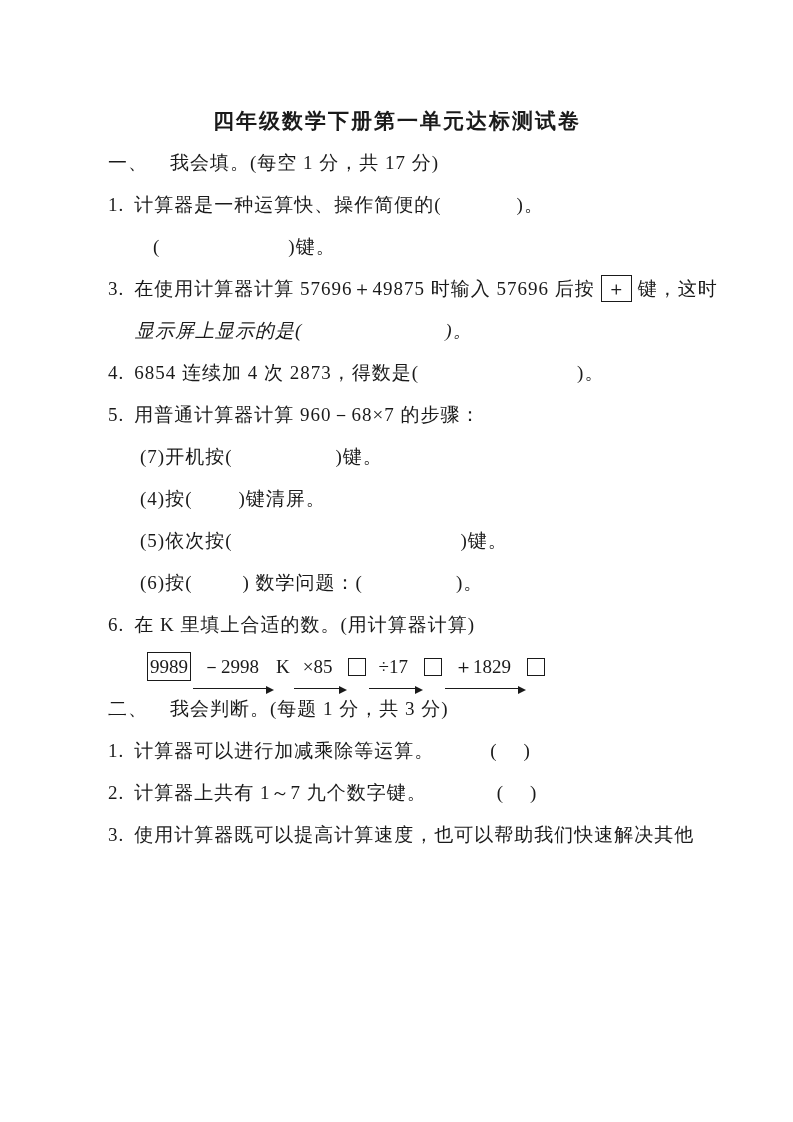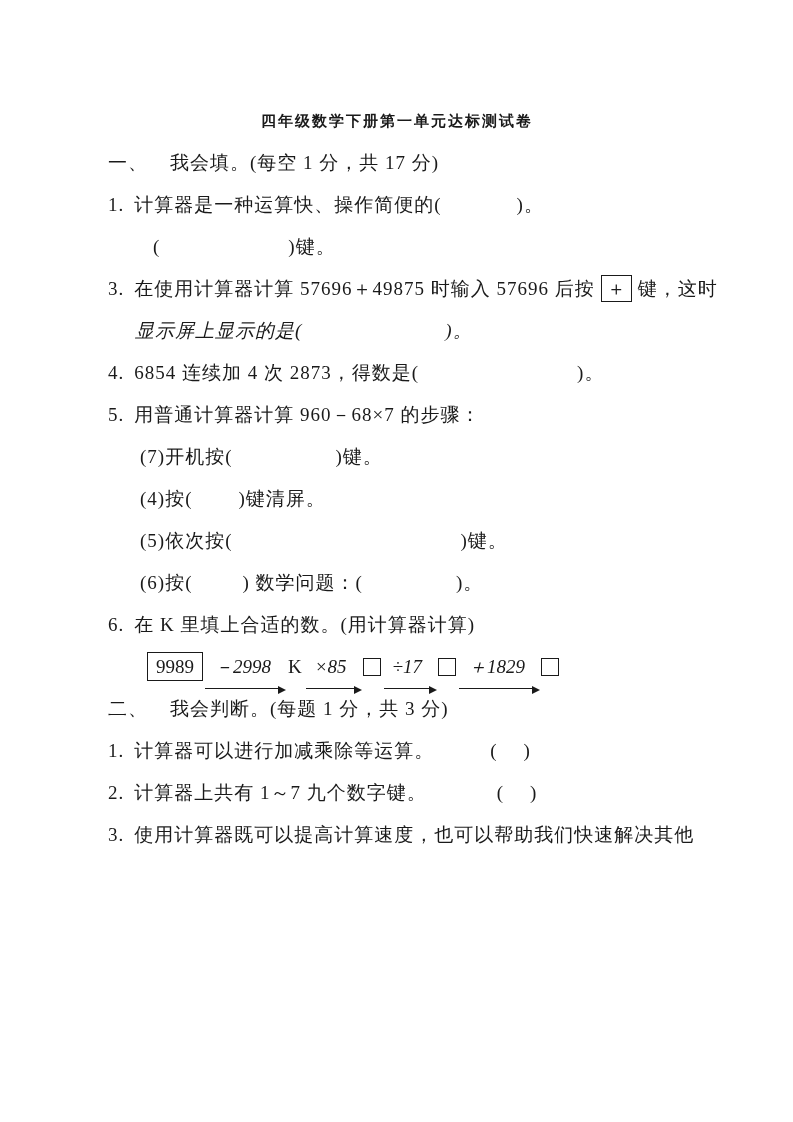--- a/index.html
+++ b/index.html
@@ -3,41 +3,41 @@
 <meta charset="utf-8">
 <style>
   html,body{margin:0;padding:0;background:#ffffff;}
   .page{
     width:793px;height:1122px;background:#ffffff;position:relative;
     font-family:"Liberation Serif","DejaVu Serif",serif;
     color:#1a1a1a;font-size:19px;letter-spacing:1px;overflow:hidden;
   }
   .content{position:absolute;left:108px;top:100px;width:578px;}
   .line{height:42px;line-height:42px;white-space:nowrap;}
-  .title{text-align:center;font-weight:bold;font-size:15px;letter-spacing:2px;}
+  .title{text-align:center;font-weight:bold;font-size:21px;letter-spacing:2px;}
   .secnum{display:inline-block;margin-right:22px;}
   .qnum{display:inline-block;margin-right:10px;}
   .gap{display:inline-block;height:1px;}
   .ind-sub{padding-left:32px;}
   .ind-wrap{padding-left:27px;font-style:italic;}
   .ind-wrap2{padding-left:45px;}
   .ind-diagram{padding-left:39px;}
   .key{
     display:inline-block;border:1.5px solid #1a1a1a;padding:0 5px;
     line-height:25px;margin:0 6px;letter-spacing:0;
   }
   .key-sm{
     display:inline-block;border:1.2px solid #1a1a1a;padding:0 3px;
     line-height:19px;font-size:16px;margin:0 4px;letter-spacing:0;
   }
   .numbox{
-    display:inline-block;border:1.5px solid #1a1a1a;padding:0 8px;
+    display:inline-block;border:1.5px solid #1a1a1a;padding:0 2px;
     line-height:27px;letter-spacing:0;
   }
-  .arrow{display:inline-block;position:relative;margin:0 6px 0 2px;font-style:italic;}
+  .arrow{display:inline-block;position:relative;margin:0 6px 0 2px;}
   .albl{
     display:inline-block;padding:0 9px;letter-spacing:0;
     border-bottom:1.6px solid #1a1a1a;
   }
   .arrow::after{
     content:'';position:absolute;right:-6px;bottom:-4.5px;width:0;height:0;
     border-left:8px solid #1a1a1a;
     border-top:4.5px solid transparent;border-bottom:4.5px solid transparent;
   }
   .sq{

